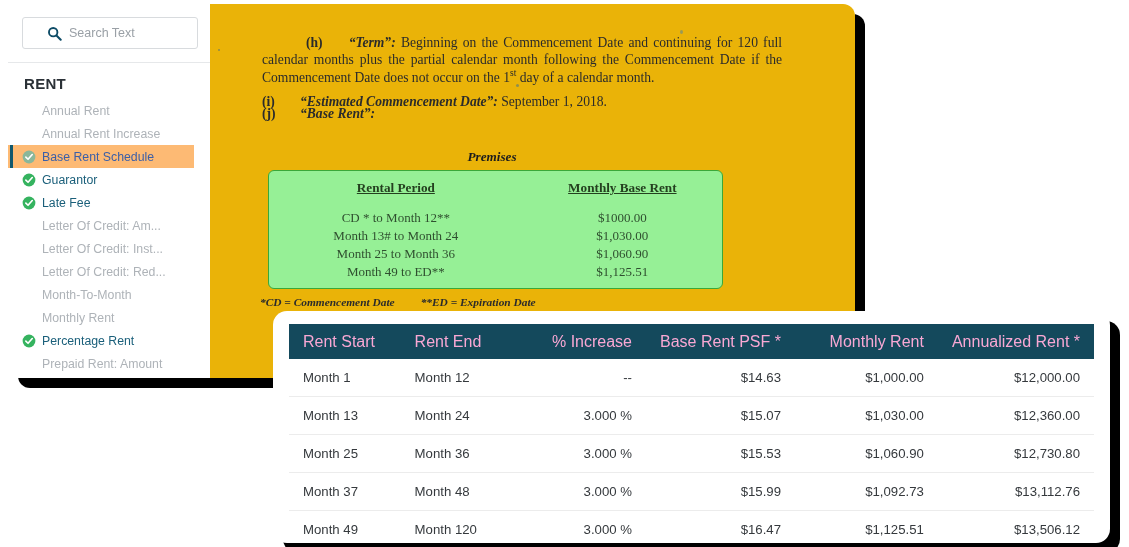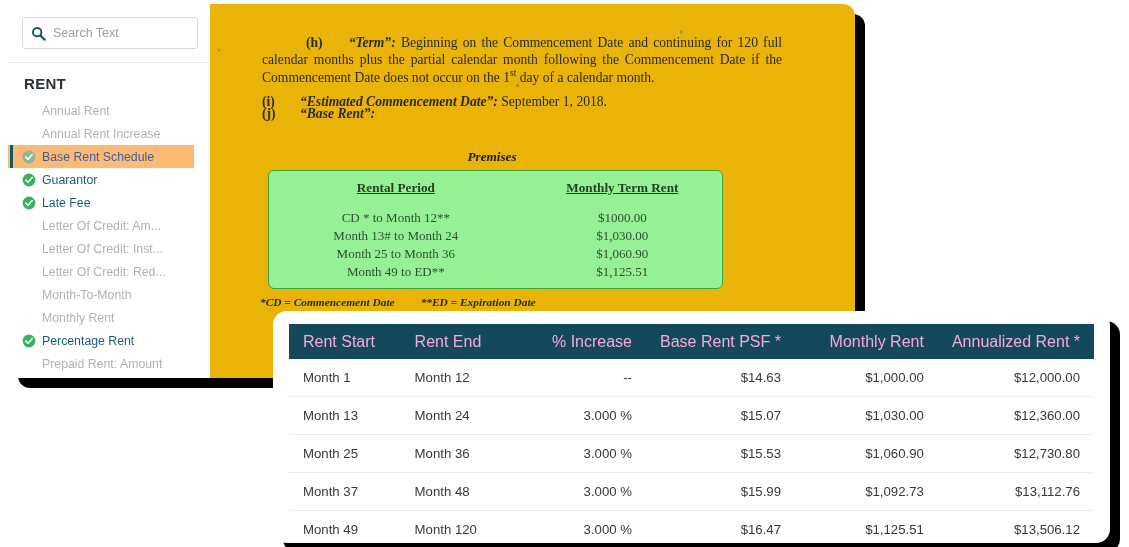--- a/index.html
+++ b/index.html
@@ -38,21 +38,21 @@
     background: #ffffff;
     border-right: 1px solid #e6e8ea;
   }
   #search-wrap {
     margin: 13px 12px 0 14px;
     height: 30px;
     border: 1px solid #d8dbde;
     border-radius: 3px;
     display: flex;
     align-items: center;
-    padding: 0 8px;
+    padding: 0 24px;
     background: #fff;
   }
   #search-wrap .mag {
     width: 15px; height: 15px;
     flex: none;
     margin-right: 7px;
     color: #0d4b66;
   }
   #search-input {
     border: none;
@@ -346,21 +346,21 @@
         <span class="rom-lbl">(j)</span><span class="defterm">“Base Rent”:</span>
       </div>
 
       <div id="premises-title">Premises</div>
 
       <div id="green-box">
         <table>
           <thead>
             <tr>
               <th class="c1">Rental Period</th>
-              <th class="c2">Monthly Term Rent</th>
+              <th class="c2">Monthly Base Rent</th>
             </tr>
           </thead>
           <tbody id="green-body">
               <tr>
                 <td class="c1">CD * to Month 12**</td>
                 <td class="c2">$1000.00</td>
               </tr>
               <tr>
                 <td class="c1">Month 13# to Month 24</td>
                 <td class="c2">$1,030.00</td>

